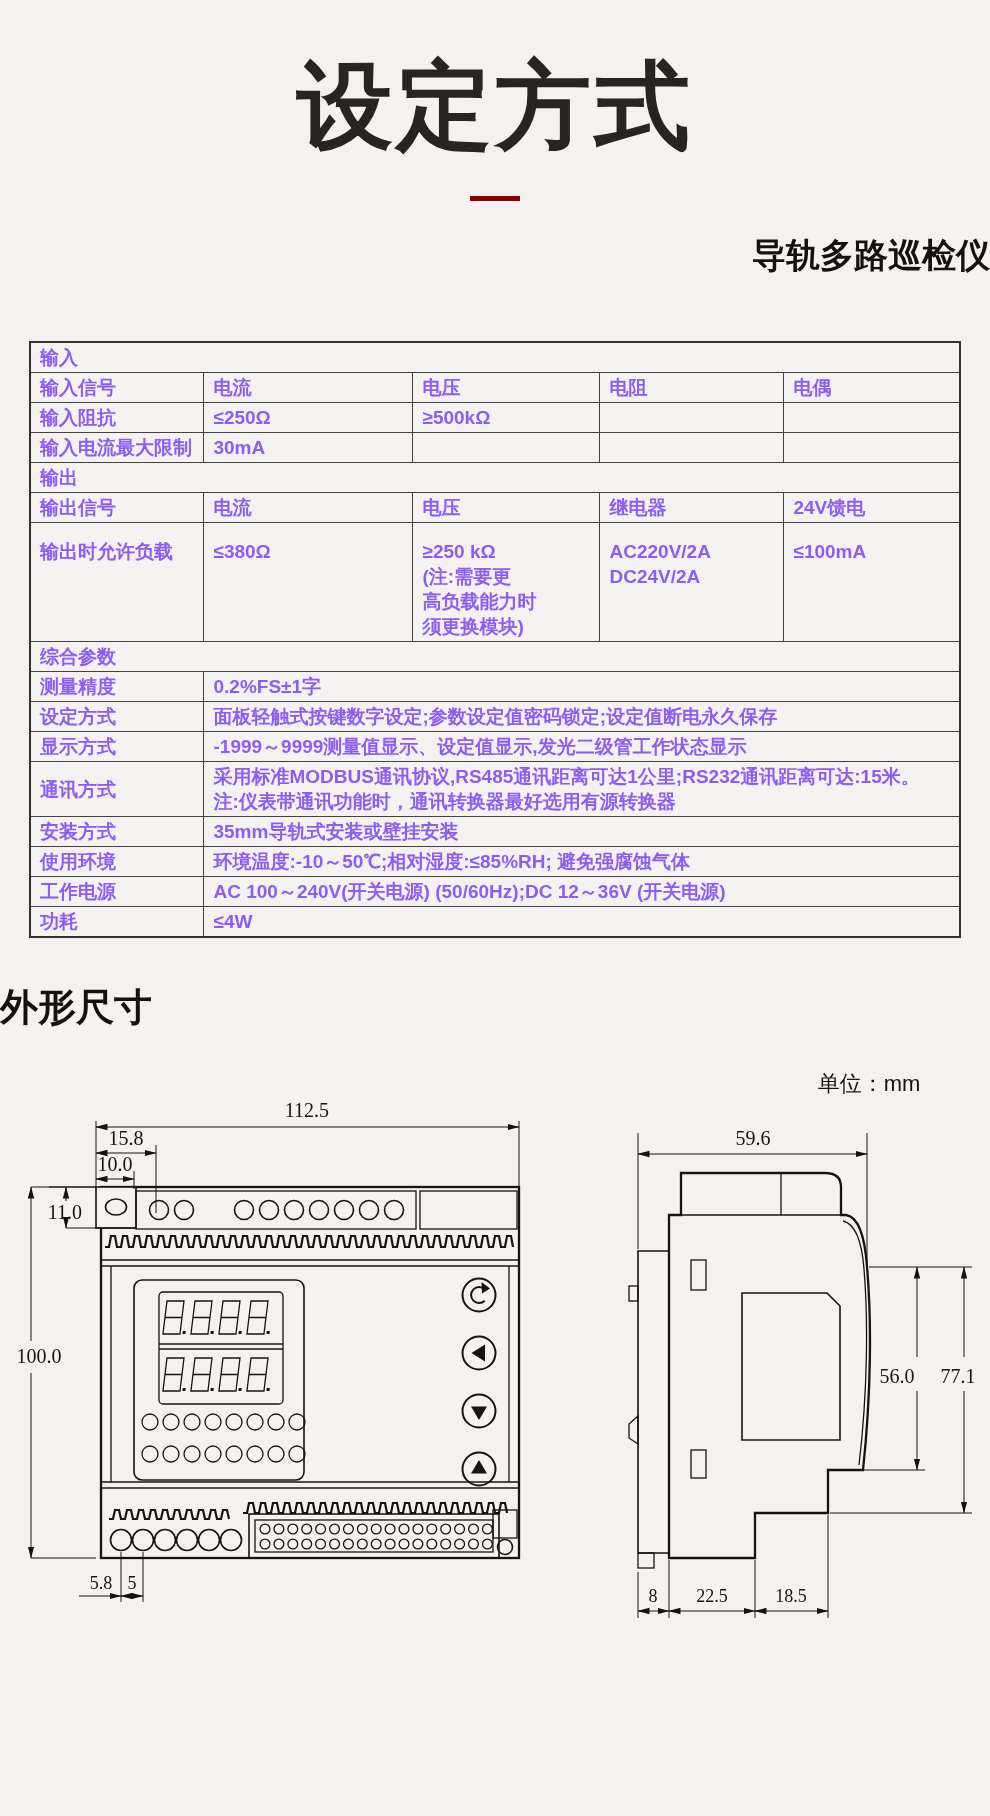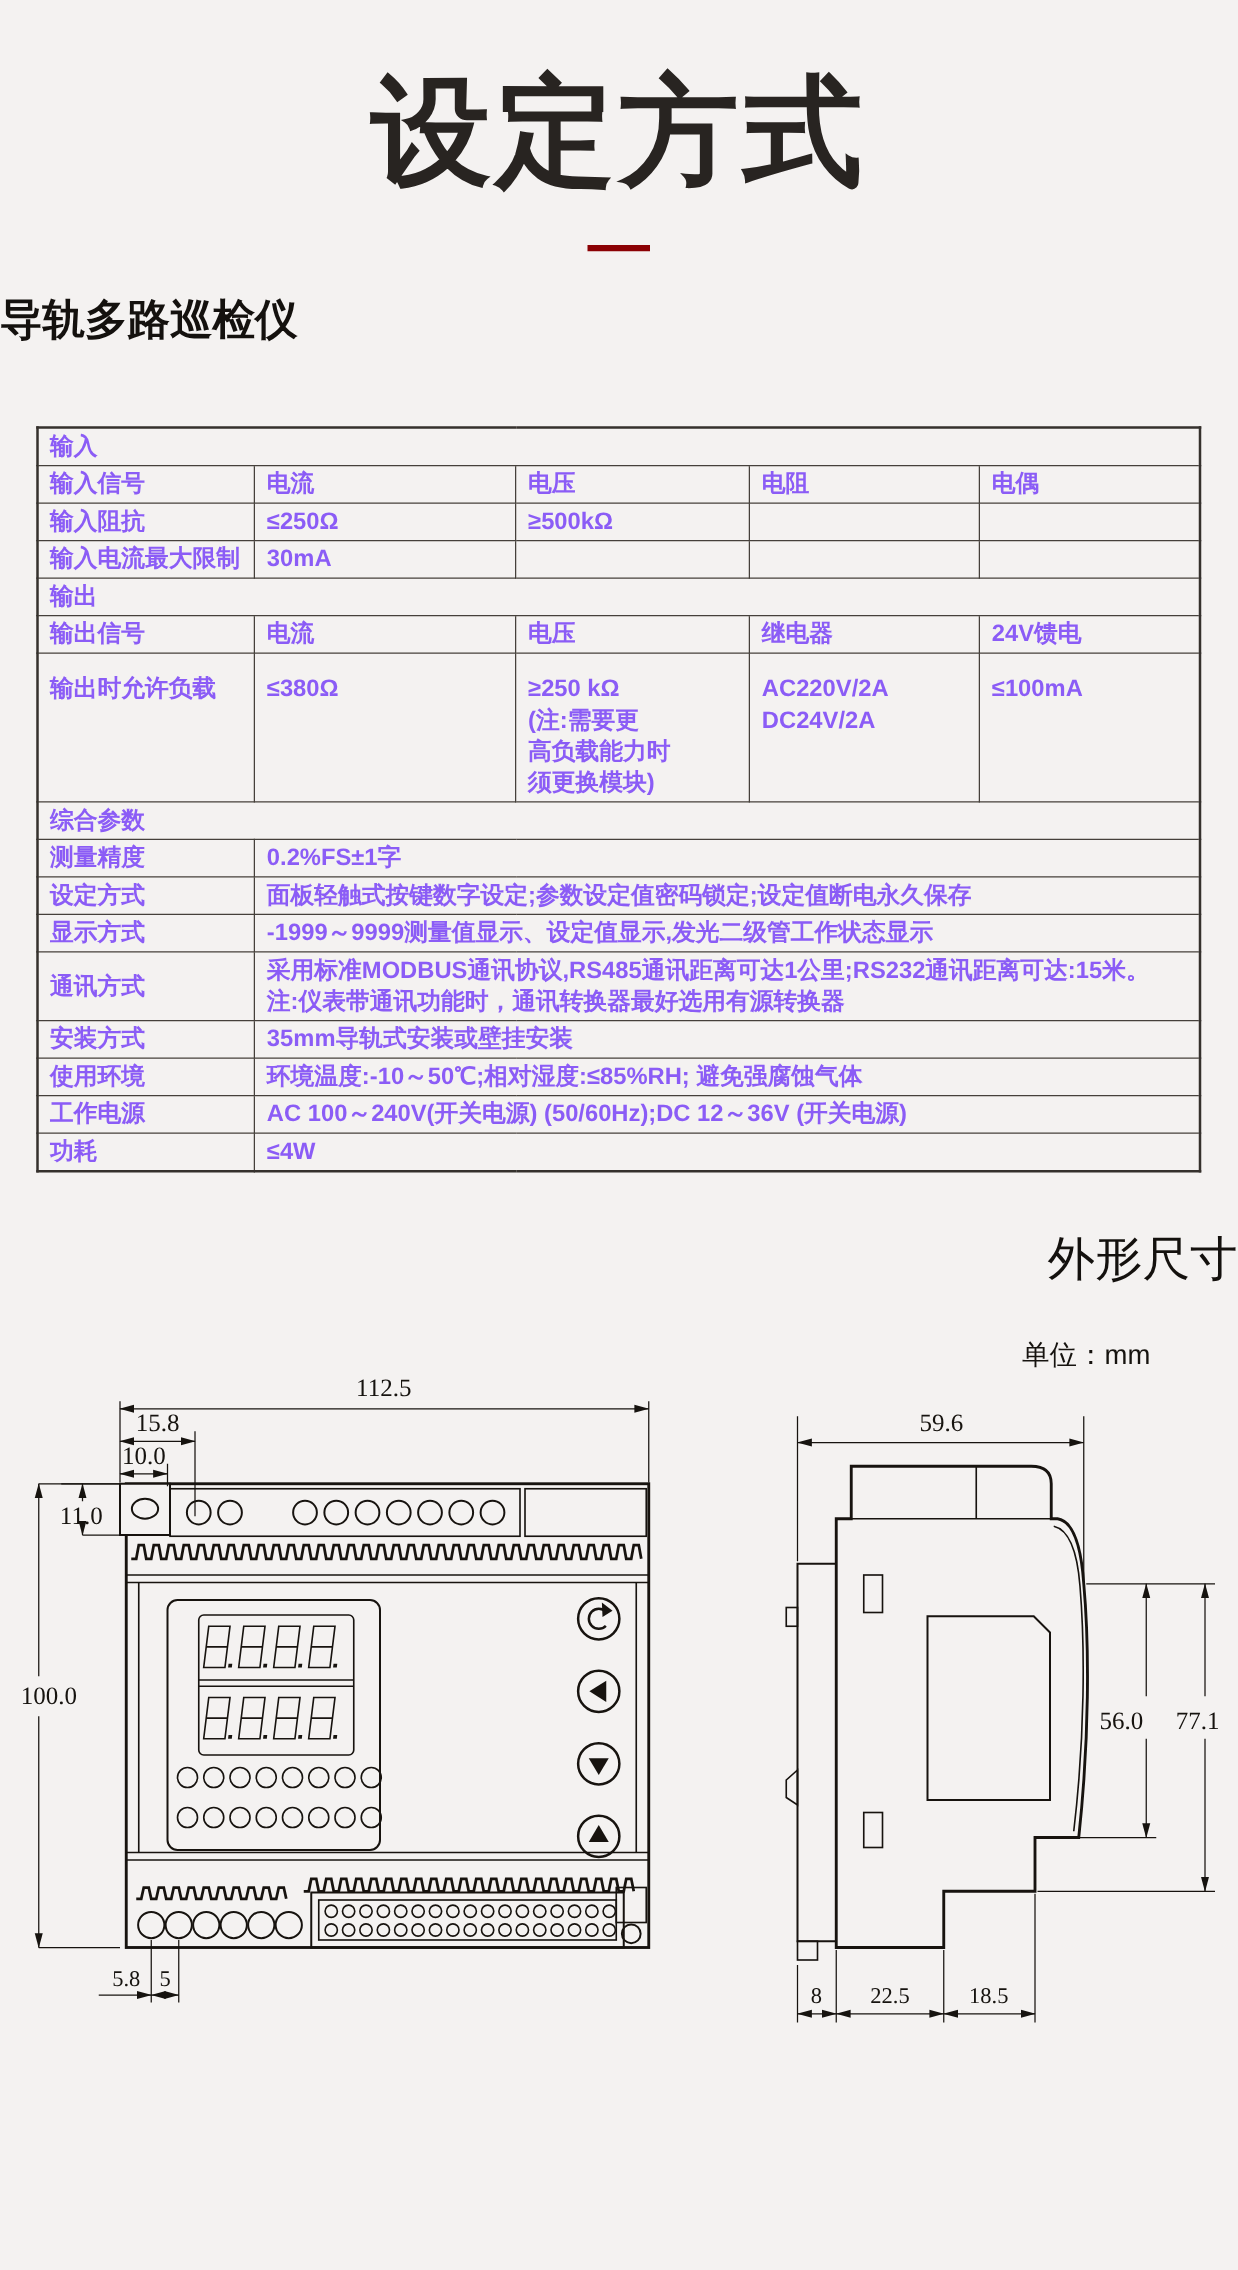--- a/index.html
+++ b/index.html
@@ -8,35 +8,35 @@
     background:#f4f2f1;color:#1b1815;
     font-family:"Liberation Sans",sans-serif;
     position:relative;
   }
   .page-title{
     text-align:center;font-size:96px;font-weight:900;letter-spacing:3px;
     margin:46px 0 0;color:#282421;line-height:1.25;
   }
   .title-accent{width:50px;height:5px;margin:30px auto 0;}
   .subtitle{
-    text-align:left;font-size:34px;font-weight:700;margin:32px 0 0;color:#14110e;
+    text-align:right;font-size:34px;font-weight:700;margin:32px 0 0;color:#14110e;
   }
   table.spec{
     width:930px;margin:62px auto 0;border-collapse:collapse;
     border:2.5px solid #35312d;table-layout:fixed;
   }
   table.spec td{
     border:1.5px solid #45403b;font-size:19px;font-weight:700;
     padding:2px 9px;line-height:25px;vertical-align:middle;
     white-space:pre-line;color:#8b5cf6;
   }
   table.spec td.c{text-align:left;}
   table.spec tr.top td{vertical-align:top;padding-top:16px;}
   .dims-title{
-    text-align:right;font-size:38px;font-weight:400;margin:44px 0 0;color:#14110e;
+    text-align:left;font-size:38px;font-weight:700;margin:44px 0 0;color:#14110e;
   }
   .drawings{display:flex;justify-content:center;align-items:flex-start;margin-top:22px;}
   svg{display:block;}
   svg text{font-family:"Liberation Serif",serif;font-size:20px;fill:#16130f;}
   svg text.cjk{font-family:"Liberation Sans",sans-serif;font-size:22px;font-weight:500;}
   svg text.sm{font-size:18px;}
   .ln{fill:none;stroke:#17130f;stroke-width:1.6;}
   .ln2{fill:none;stroke:#17130f;stroke-width:2.3;}
   .th{stroke-width:1.3;}
   .z{stroke-width:2.2;}

